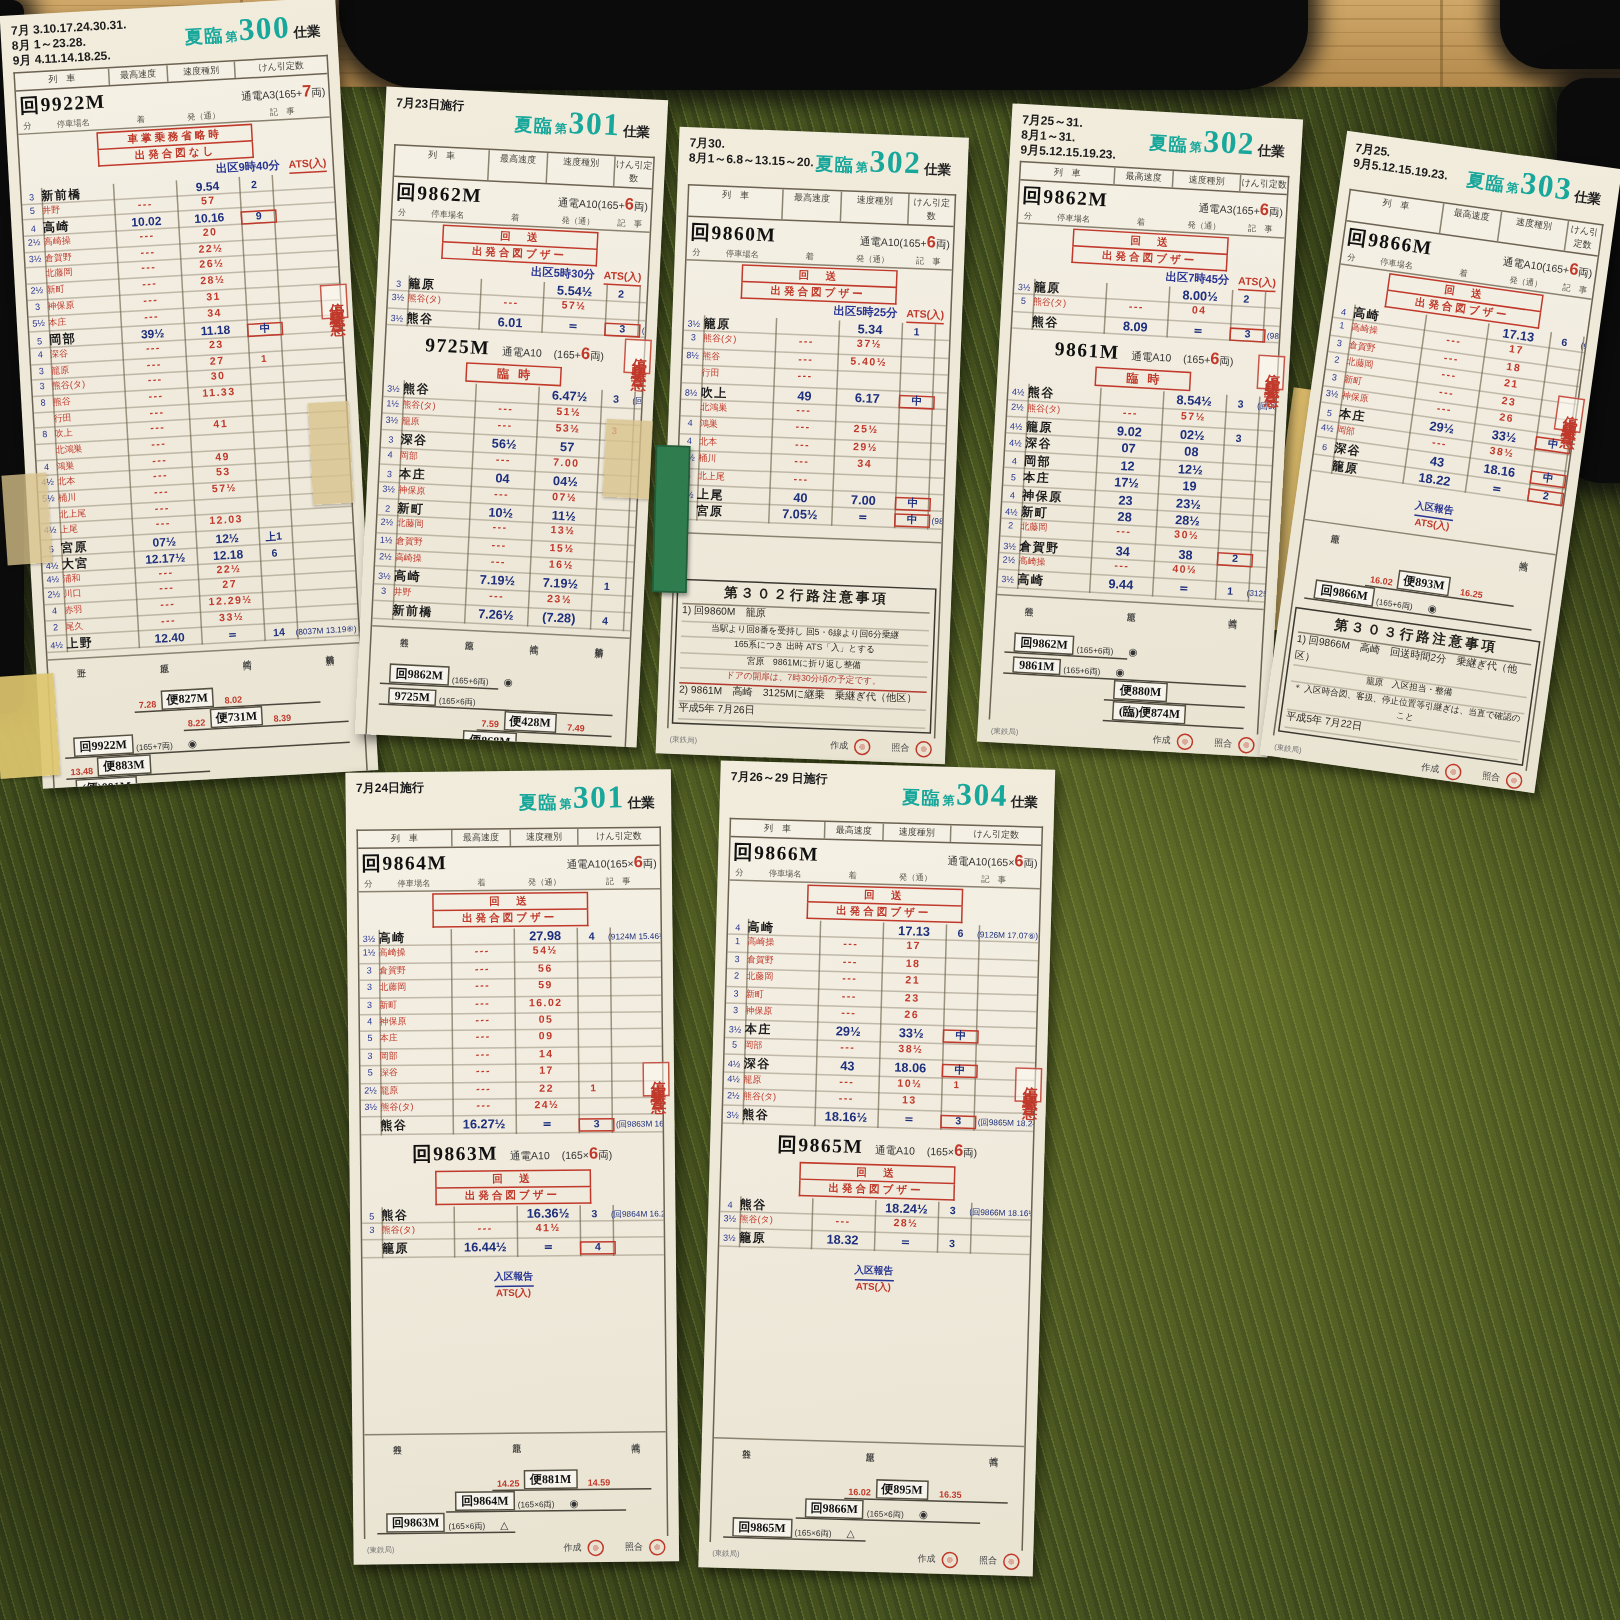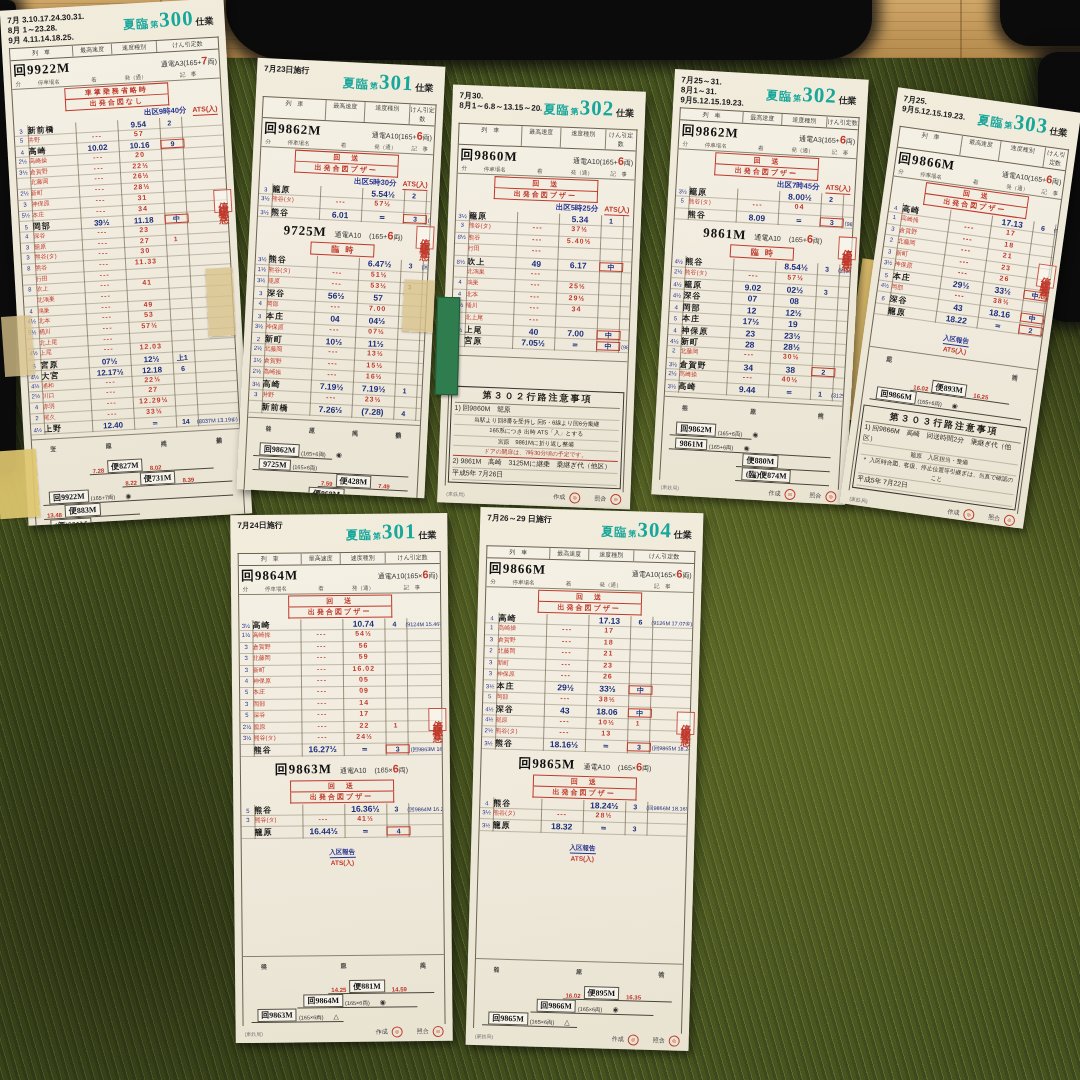--- a/index.html
+++ b/index.html
@@ -1382,21 +1382,21 @@
               </div>
                 <div class="depotline">
                   
                 </div>
                 <div class="rows">
 
                 <div class="row">
                       <span class="run">3½</span>
                   <span class="nm">高崎</span>
                   <span class="ar"></span>
-                  <span class="dp">10.74</span>
+                  <span class="dp">27.98</span>
                   <span class="tk">4</span>
                   <span class="nt">(9124M 15.46½④)</span>
                     </div>
                 <div class="row r">
                       <span class="run">1½</span>
                   <span class="nm">高崎操</span>
                   <span class="ar">---</span>
                   <span class="dp">54½</span>
                   <span class="tk"></span>
                   <span class="nt"></span>

